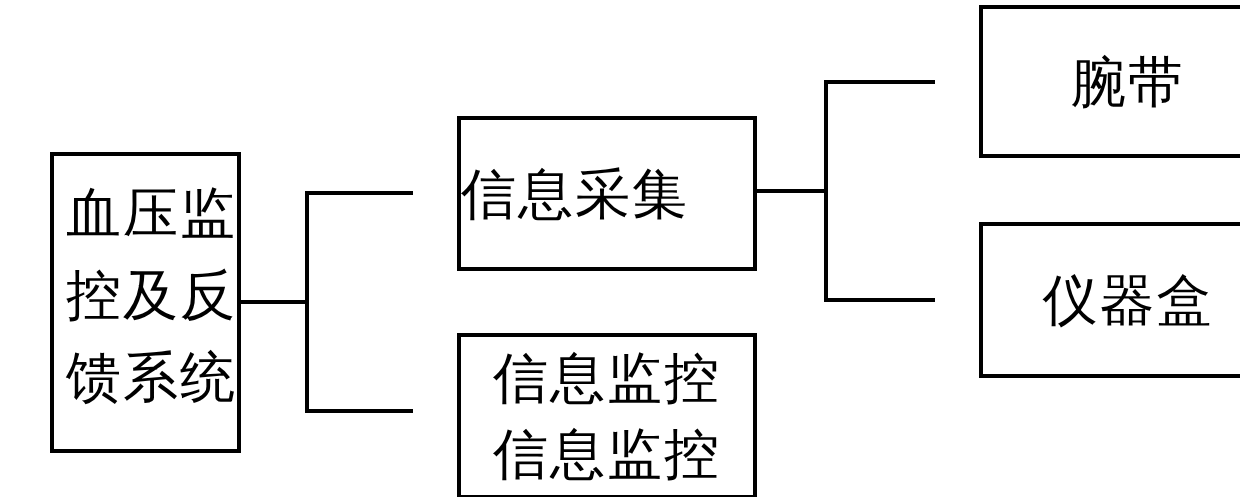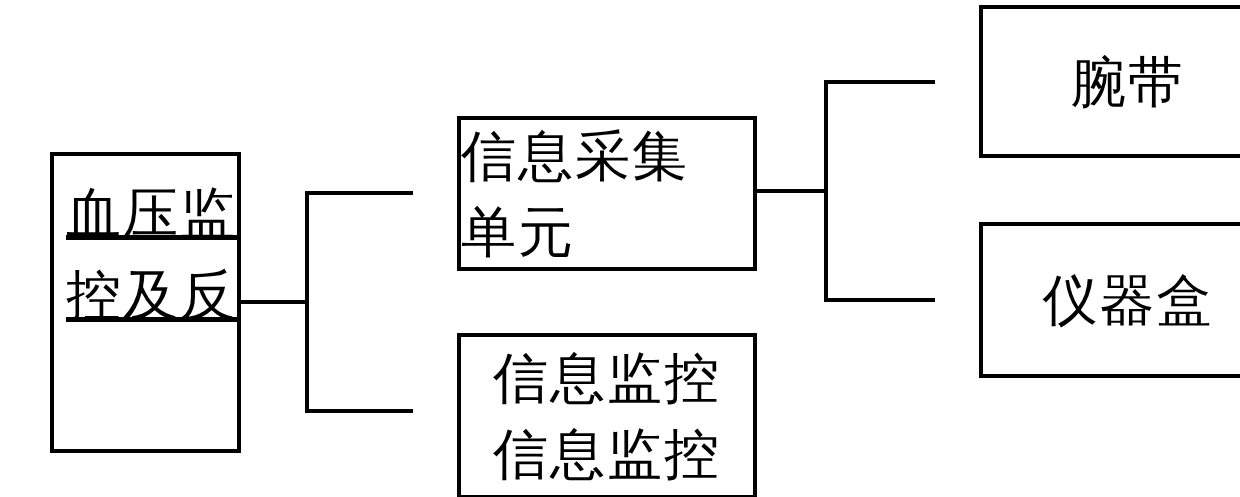--- a/index.html
+++ b/index.html
@@ -30,21 +30,20 @@
     white-space: nowrap;
   }
   
   .n-system {
     left: 6px;
     top: 152px;
     width: 191px;
     height: 301px;
     padding: 16px 0 0 12px;
     line-height: 82px;
-    text-decoration: underline;
   }
   
   .n-collection {
     left: 413px;
     top: 116px;
     width: 300px;
     height: 155px;
     display: flex;
     flex-direction: column;
     justify-content: center;
@@ -102,25 +101,25 @@
   <div class="conn c-to-collection"></div>
   <div class="conn c-to-monitor"></div>
   <div class="conn c-collection-h"></div>
   <div class="conn c-trunk-right"></div>
   <div class="conn c-to-wristband"></div>
   <div class="conn c-to-instrument"></div>
 
   <div class="node n-system">
     <div class="tline">血压监</div>
     <div class="tline">控及反</div>
+    <div class="tline">馈系统</div>
   </div>
 
   <div class="node n-collection">
     <div class="tline">信息采集</div>
-    <div class="tline">单元</div>
   </div>
 
   <div class="node n-monitor">
     <div class="tline">信息监控</div>
     <div class="tline">信息监控</div>
   </div>
 
   <div class="node n-wristband">
     <div class="tline">腕带</div>
   </div>

